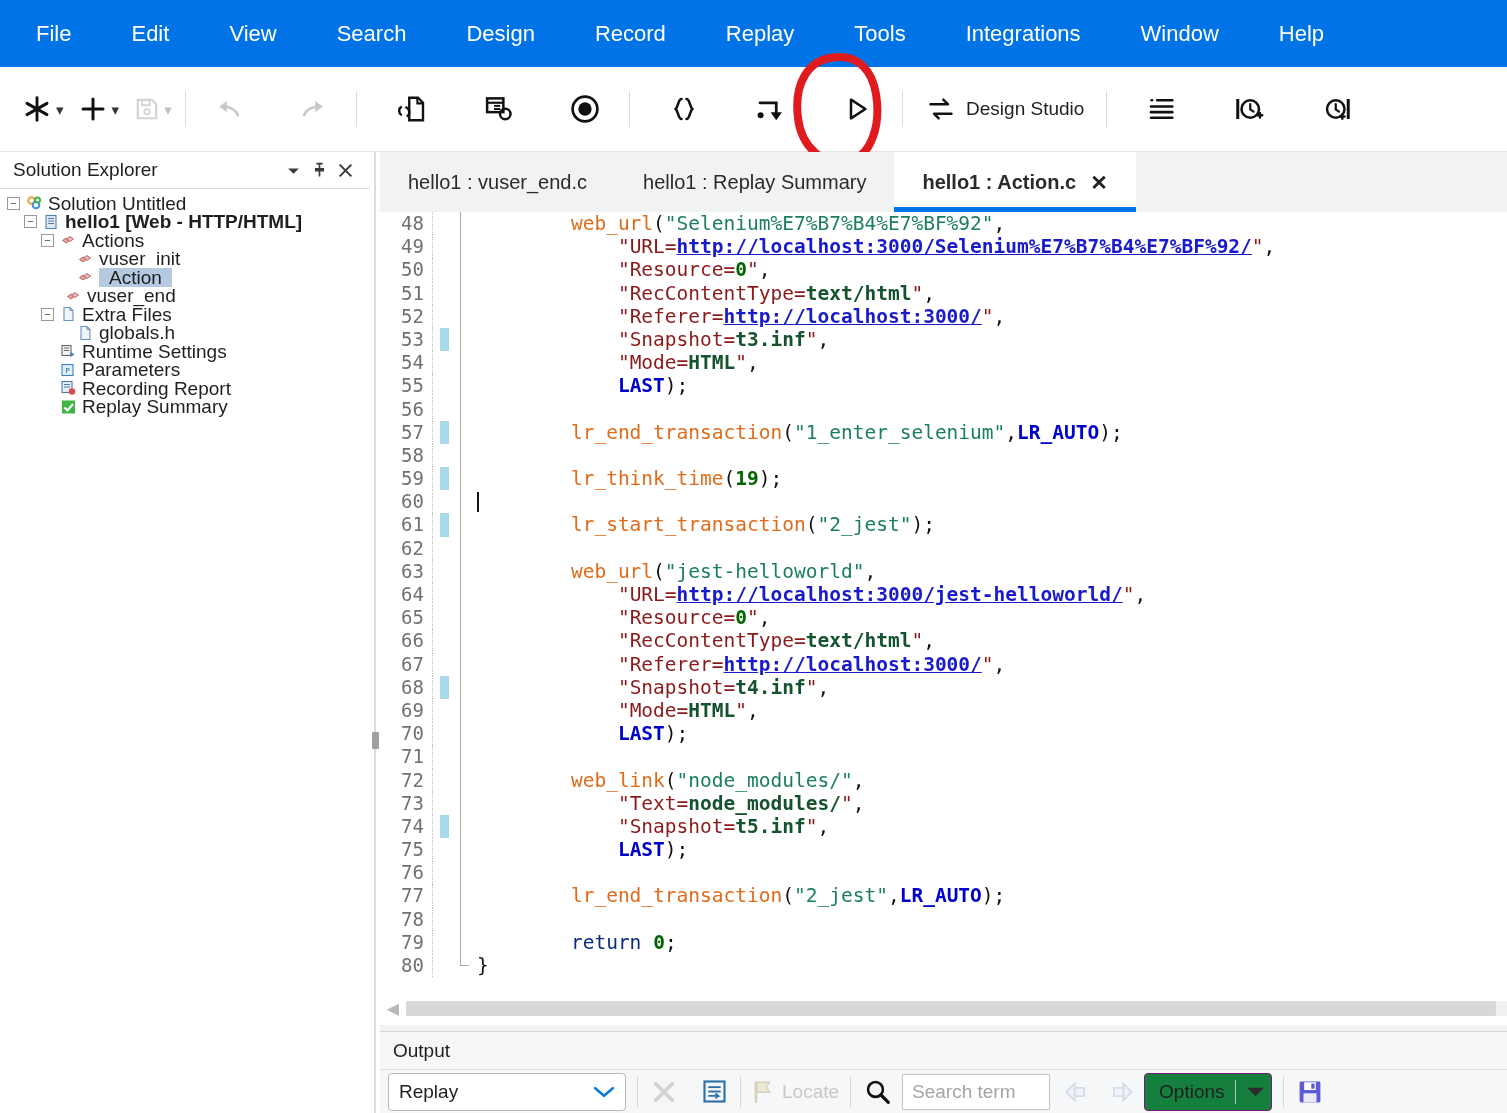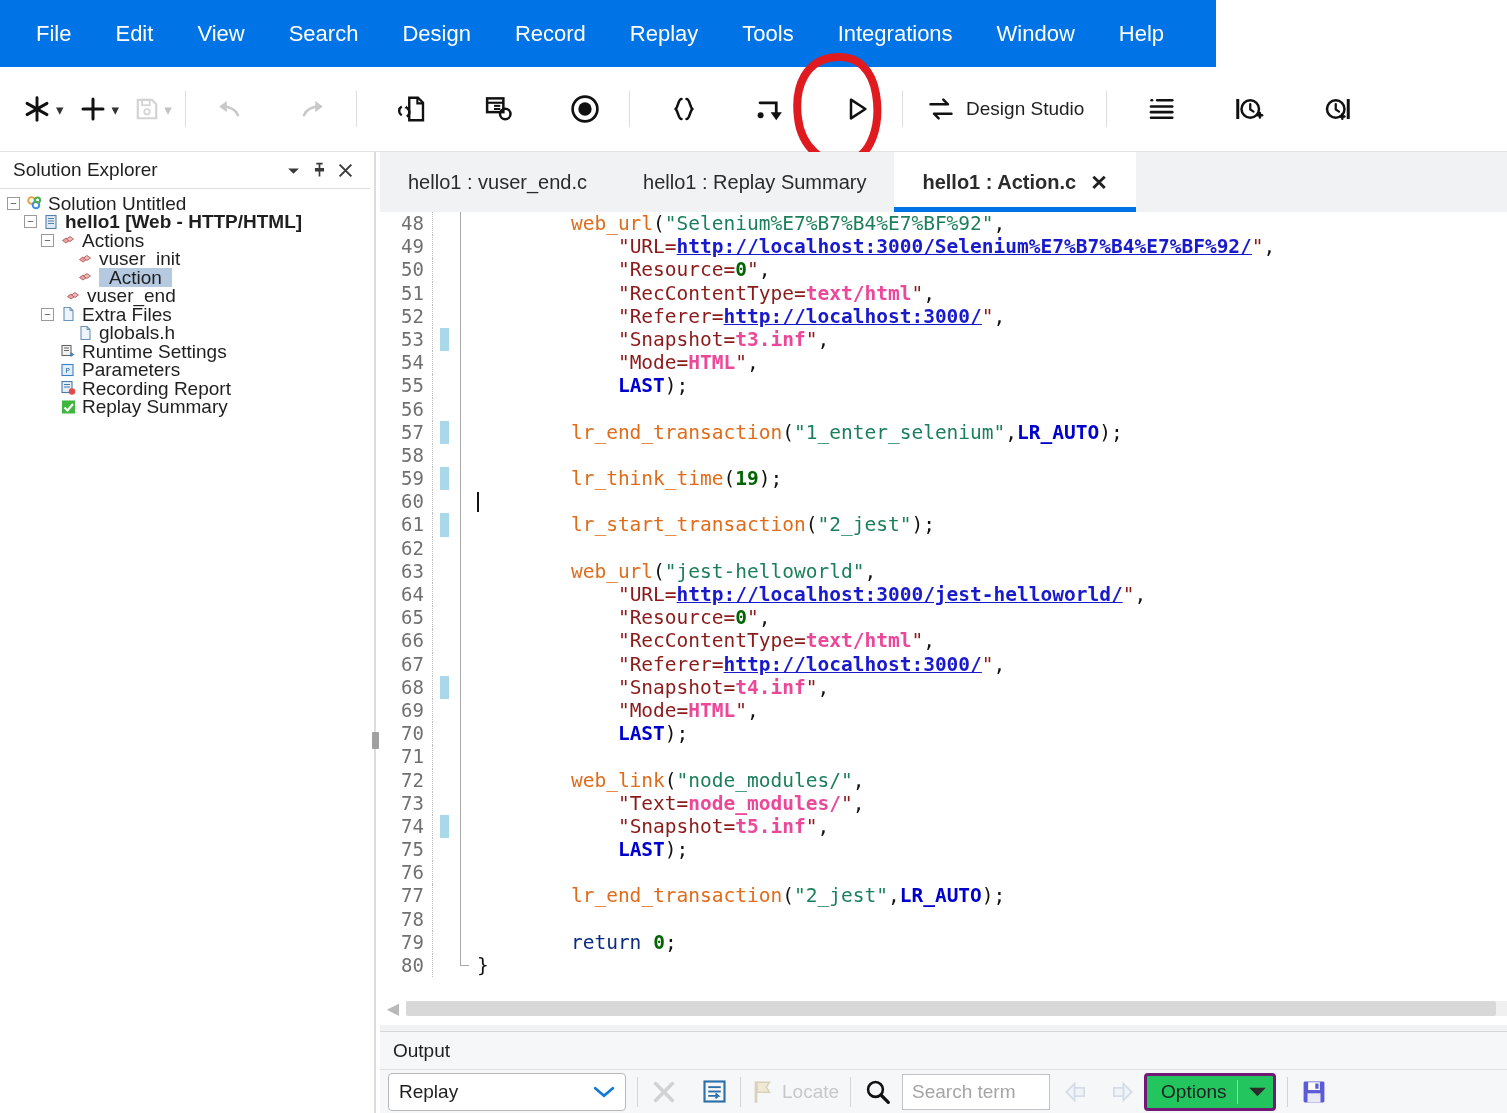--- a/index.html
+++ b/index.html
@@ -9,23 +9,23 @@
     overflow: hidden;
     background: #ffffff;
     font-family: "Liberation Sans", sans-serif;
   }
 
   #app { position: relative; width: 1507px; height: 1113px; }
 
   
   .menubar {
     position: absolute; top: 0; left: 0;
-    width: 1216px; height: 67px;
+    width: 1507px; height: 67px;
     background: #0073e6;
-    display: flex; align-items: center;
+    display: flex; align-items: center; gap: 16px;
   }
   .menu-item {
     color: #ffffff;
     font-size: 22px;
     padding: 0 22px;
     line-height: 67px;
     height: 67px;
     white-space: nowrap;
     cursor: default;
   }
@@ -180,21 +180,21 @@
     position: absolute; left: 11px; top: 0; width: 9px; height: 12px;
     border-left: 1px solid #a8a8a8; border-bottom: 1px solid #a8a8a8;
   }
   .ctext { padding-left: 6px; position: relative; }
 
   
   .s-fn   { color: #e06c1b; }
   .s-kw   { color: #0000cd; font-weight: bold; }
   .s-str  { color: #1a7f5a; }
   .s-attr { color: #8b1a1a; }
-  .s-val  { color: #ec4899; font-weight: bold; }
+  .s-val  { color: #14532d; font-weight: bold; }
   .s-num  { color: #006400; font-weight: bold; }
   .s-url  { color: #1a1acd; text-decoration: underline; font-weight: bold; }
   .s-punc { color: #111111; }
   .s-plain{ color: #111111; }
   .s-ret  { color: #0b2b80; }
 
   .caret {
     display: inline-block; width: 2px; height: 20px;
     background: #111; vertical-align: -4px;
   }
@@ -250,21 +250,21 @@
   }
   .ob-btn.disabled { color: #c8c8c8; }
   .ob-btn .ob-text { font-size: 19px; margin-left: 7px; text-align: center; }
   .search-box {
     width: 148px; height: 36px; background: #ffffff;
     border: 1px solid #c3c3c3; border-radius: 0;
     display: flex; align-items: center; padding: 0 9px;
     font-size: 19px; color: #a5a5a5; margin-left: 10px;
   }
   .opt-box {
-    height: 38px; background: #22c55e; border: 3px solid #701a75;
+    height: 38px; background: #15803d; border: 1px solid #701a75;
     border-radius: 4px; display: flex; align-items: center;
     padding: 0 6px 0 14px; font-size: 19px; color: #1f1f1f;
     margin-left: 8px;
   }
   .opt-div { width: 1px; height: 24px; background: #bcbcbc; margin: 0 10px; }
 
   
   .annot {
     position: absolute; left: 786px; top: 52px;
     width: 100px; height: 118px;

